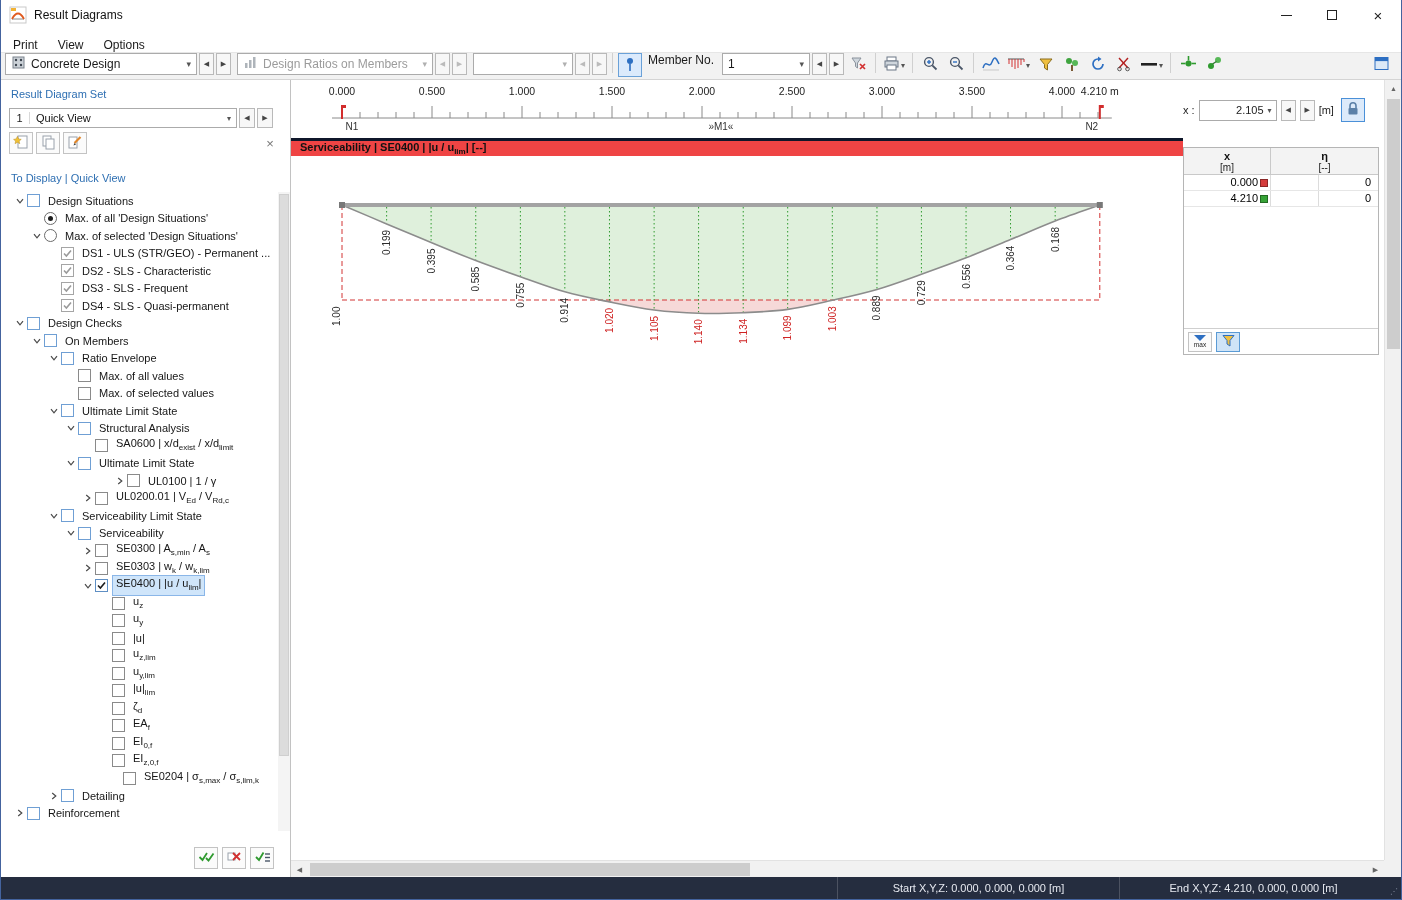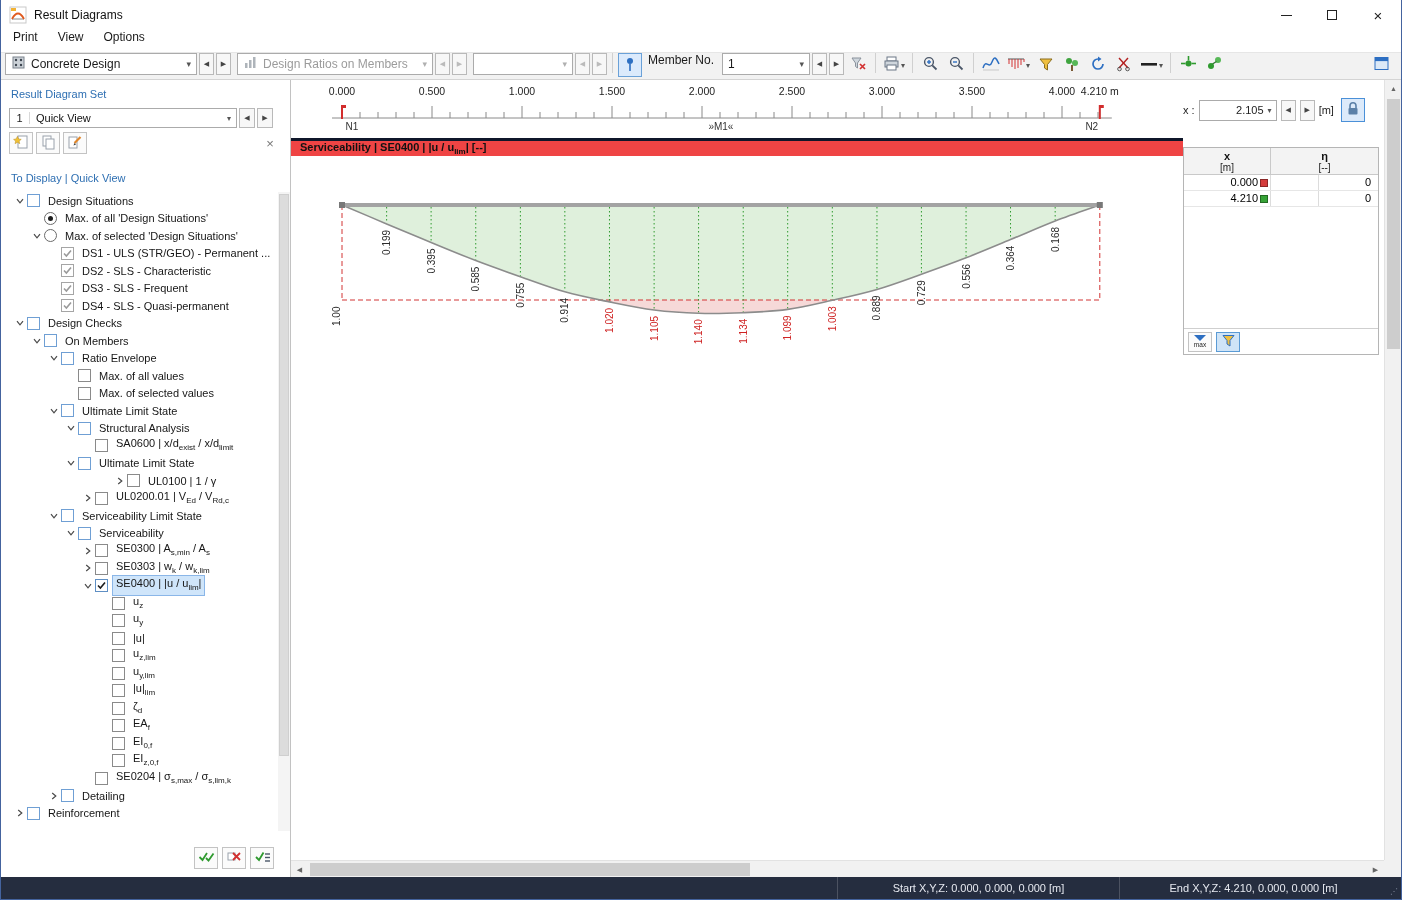--- a/index.html
+++ b/index.html
@@ -7,21 +7,21 @@
 .window{position:relative;width:1402px;height:900px;background:#fff;border-left:1px solid #44639e;border-right:1px solid #44639e;border-bottom:1px solid #44639e;overflow:hidden}
 
 .titlebar{height:30px;display:flex;align-items:center;padding-left:8px;background:#fff}
 .app-icon{width:18px;height:18px;margin-right:7px;display:flex}
 .title-text{font-size:12px;color:#111}
 .win-controls{margin-left:auto;display:flex;height:100%}
 .win-btn{width:46px;height:100%;display:flex;align-items:center;justify-content:center;font-size:15px;color:#222;background:transparent;border:none;cursor:default}
 .maxbox{width:10px;height:10px;border:1px solid #222;display:block}
 .minline{width:11px;height:1px;background:#222;display:block}
 
-.menubar{height:22px;display:flex;align-items:flex-start;gap:20px;padding:0 12px;font-size:12px;color:#1a1a1a;background:#fff}
+.menubar{height:22px;display:flex;align-items:flex-end;gap:20px;padding:0 12px;font-size:12px;color:#1a1a1a;background:#fff}
 .menu-item{cursor:default}
 
 .toolbar{height:28px;background:#f2f2f2;border-top:1px solid #e6e6e6;border-bottom:1px solid #d4d4d4;display:flex;align-items:flex-start;padding:0 4px;gap:2px;font-size:12px}
 .combo{height:22px;border:1px solid #ababab;background:#fff;display:flex;align-items:center;padding:0 5px;gap:5px;color:#1a1a1a}
 .combo .dd{margin-left:auto;font-size:9px;color:#555}
 .combo.disabled{color:#9b9b9b}
 .combo.disabled .dd{color:#b0b0b0}
 .nav-btn{width:15px;height:22px;border:1px solid #b9b9b9;background:#f7f7f7;display:flex;align-items:center;justify-content:center;font-size:7px;color:#444;padding:0}
 .nav-btn.disabled{color:#bbb}
 .tsep{width:1px;height:20px;background:#d0d0d0;margin:0 3px}
@@ -569,21 +569,21 @@
           <div class="tree-row" style="padding-left: 97px;">
             <span class="expander"></span>
             <span class="checkbox off"></span>
             <span class="tree-label">EI<sub>0,f</sub></span>
           </div>
           <div class="tree-row" style="padding-left: 97px;">
             <span class="expander"></span>
             <span class="checkbox off"></span>
             <span class="tree-label">EI<sub>z,0,f</sub></span>
           </div>
-          <div class="tree-row" style="padding-left: 80px;">
+          <div class="tree-row" style="padding-left: 80px; margin-left: 28px;">
             <span class="expander"></span>
             <span class="checkbox off"></span>
             <span class="tree-label">SE0204 | σ<sub>s,max</sub> / σ<sub>s,lim,k</sub></span>
           </div>
           <div class="tree-row" style="padding-left: 46px;">
             <span class="expander">
               <svg width="10" height="10" viewBox="0 0 10 10">
                 <path d="M3.2 2 L6.8 5 L3.2 8" fill="none" stroke="#4a4a4a" stroke-width="1.2"></path>
               </svg>
             </span>

